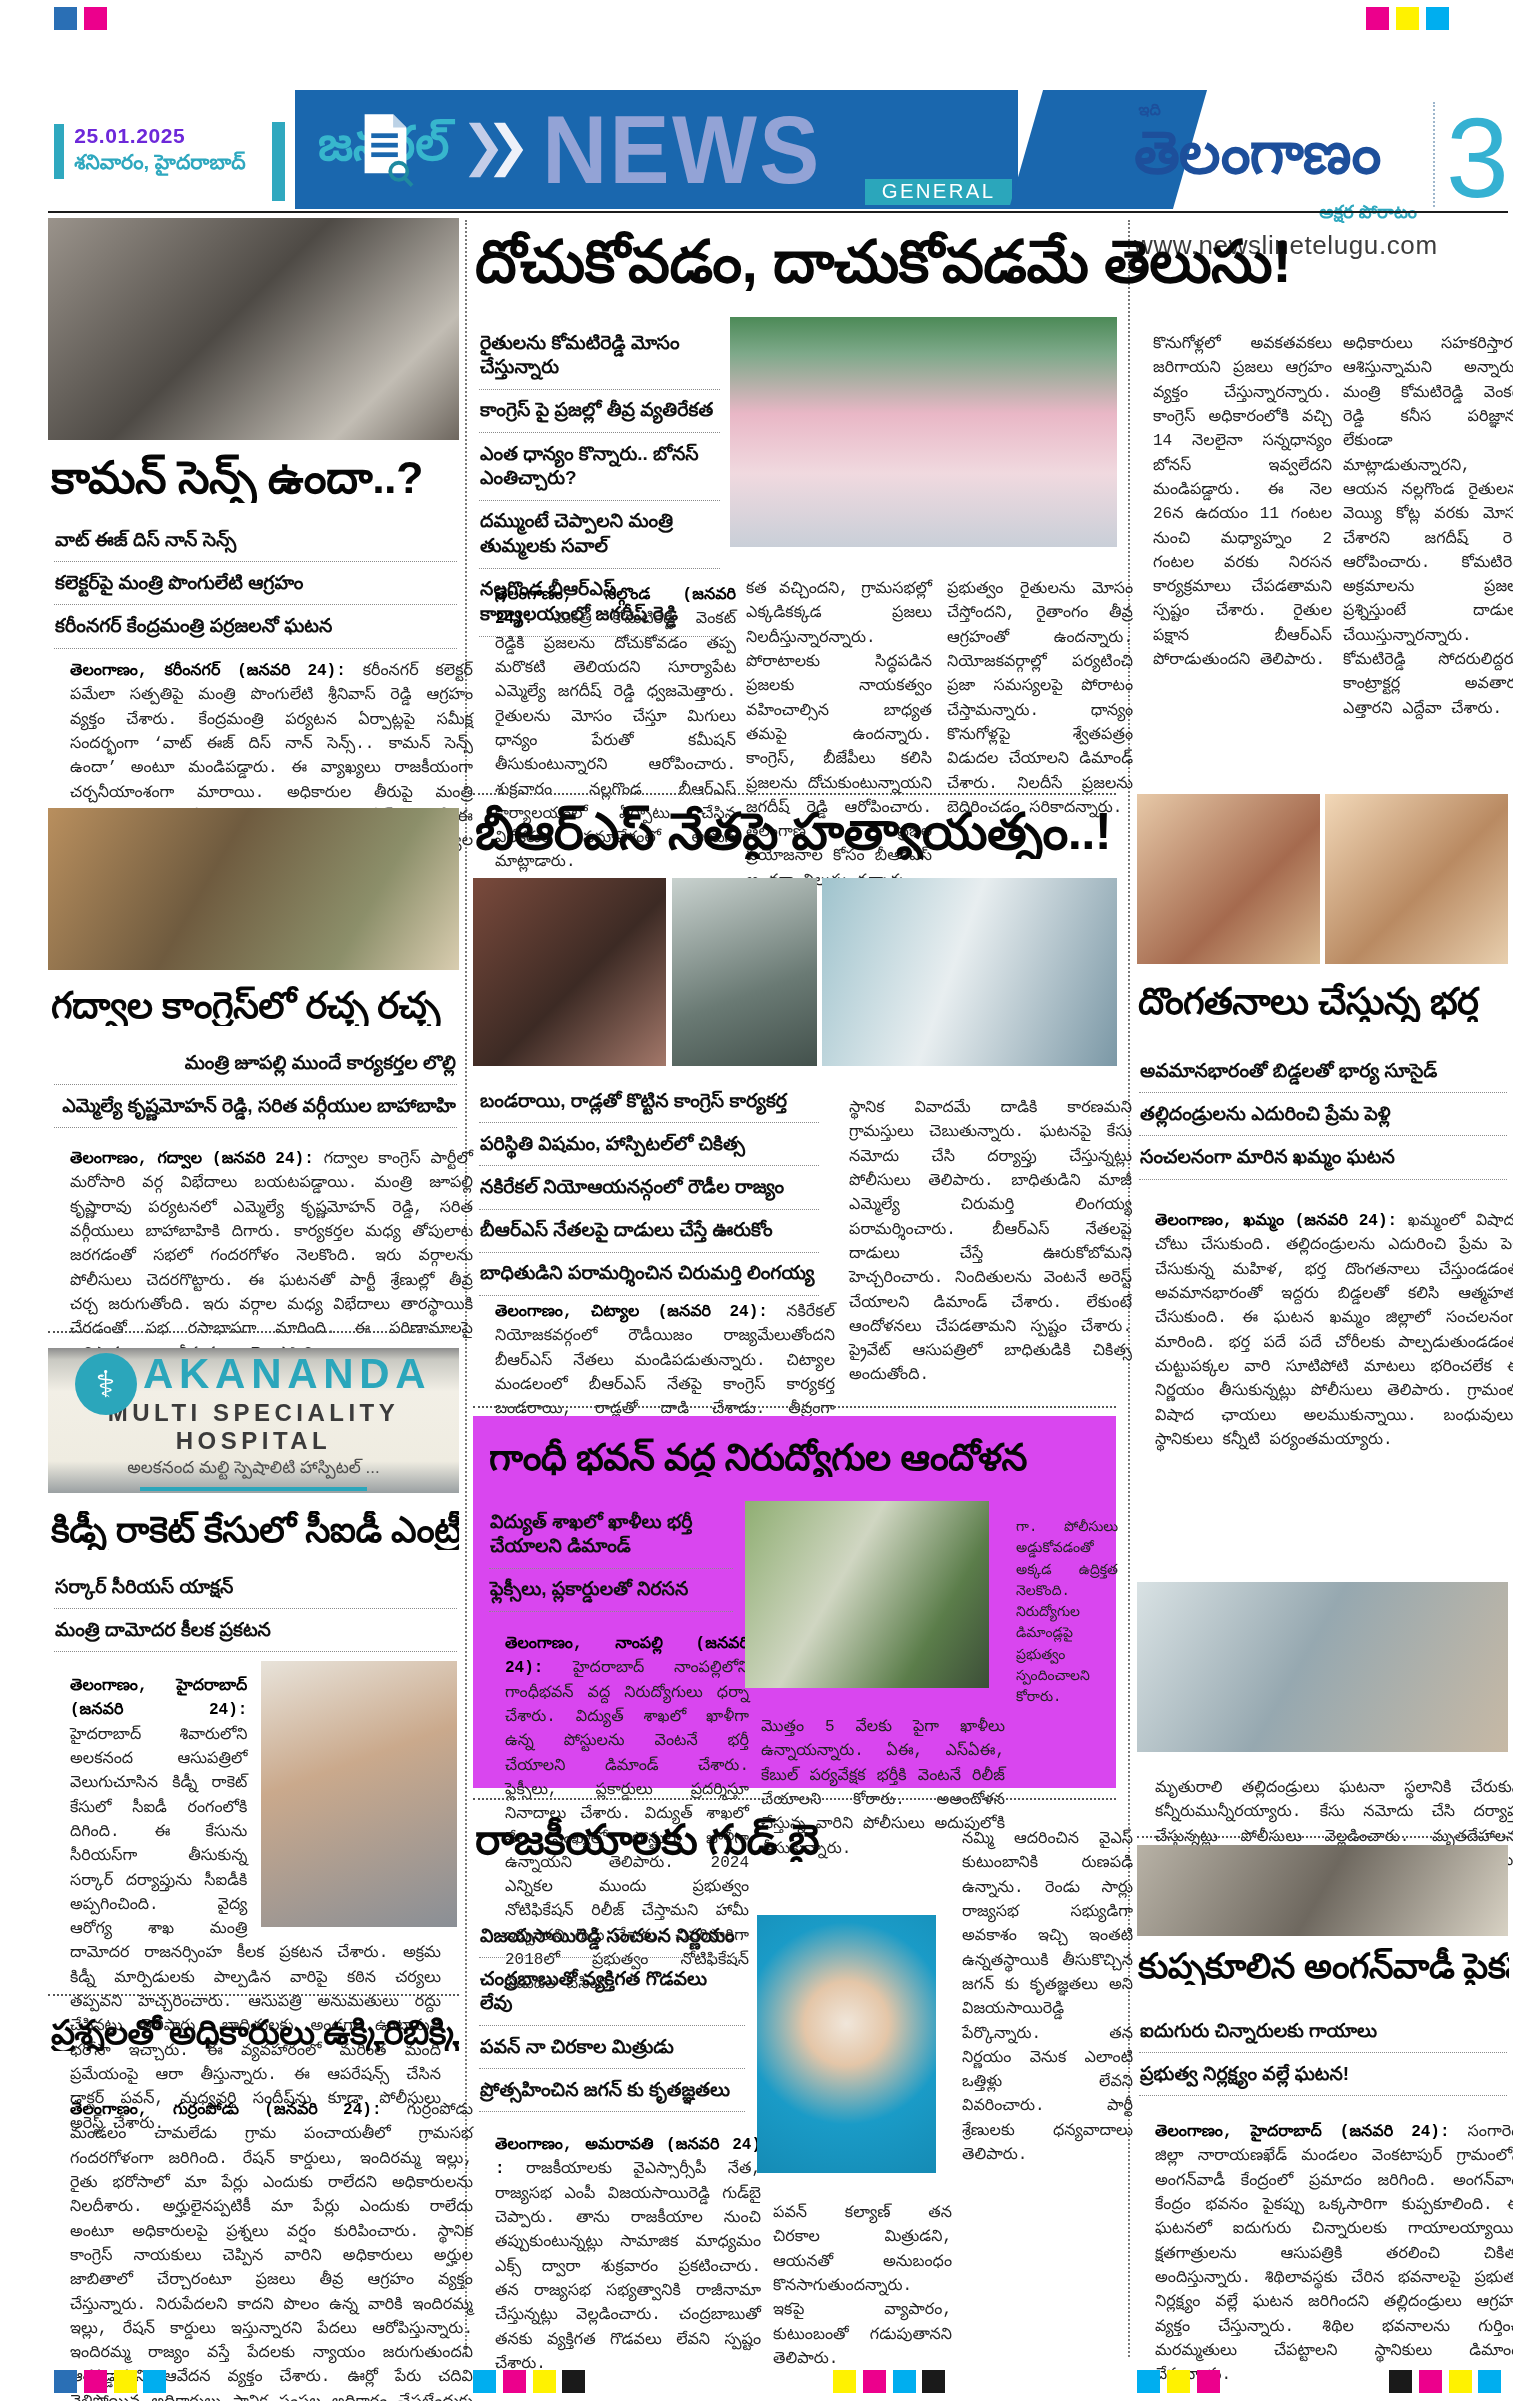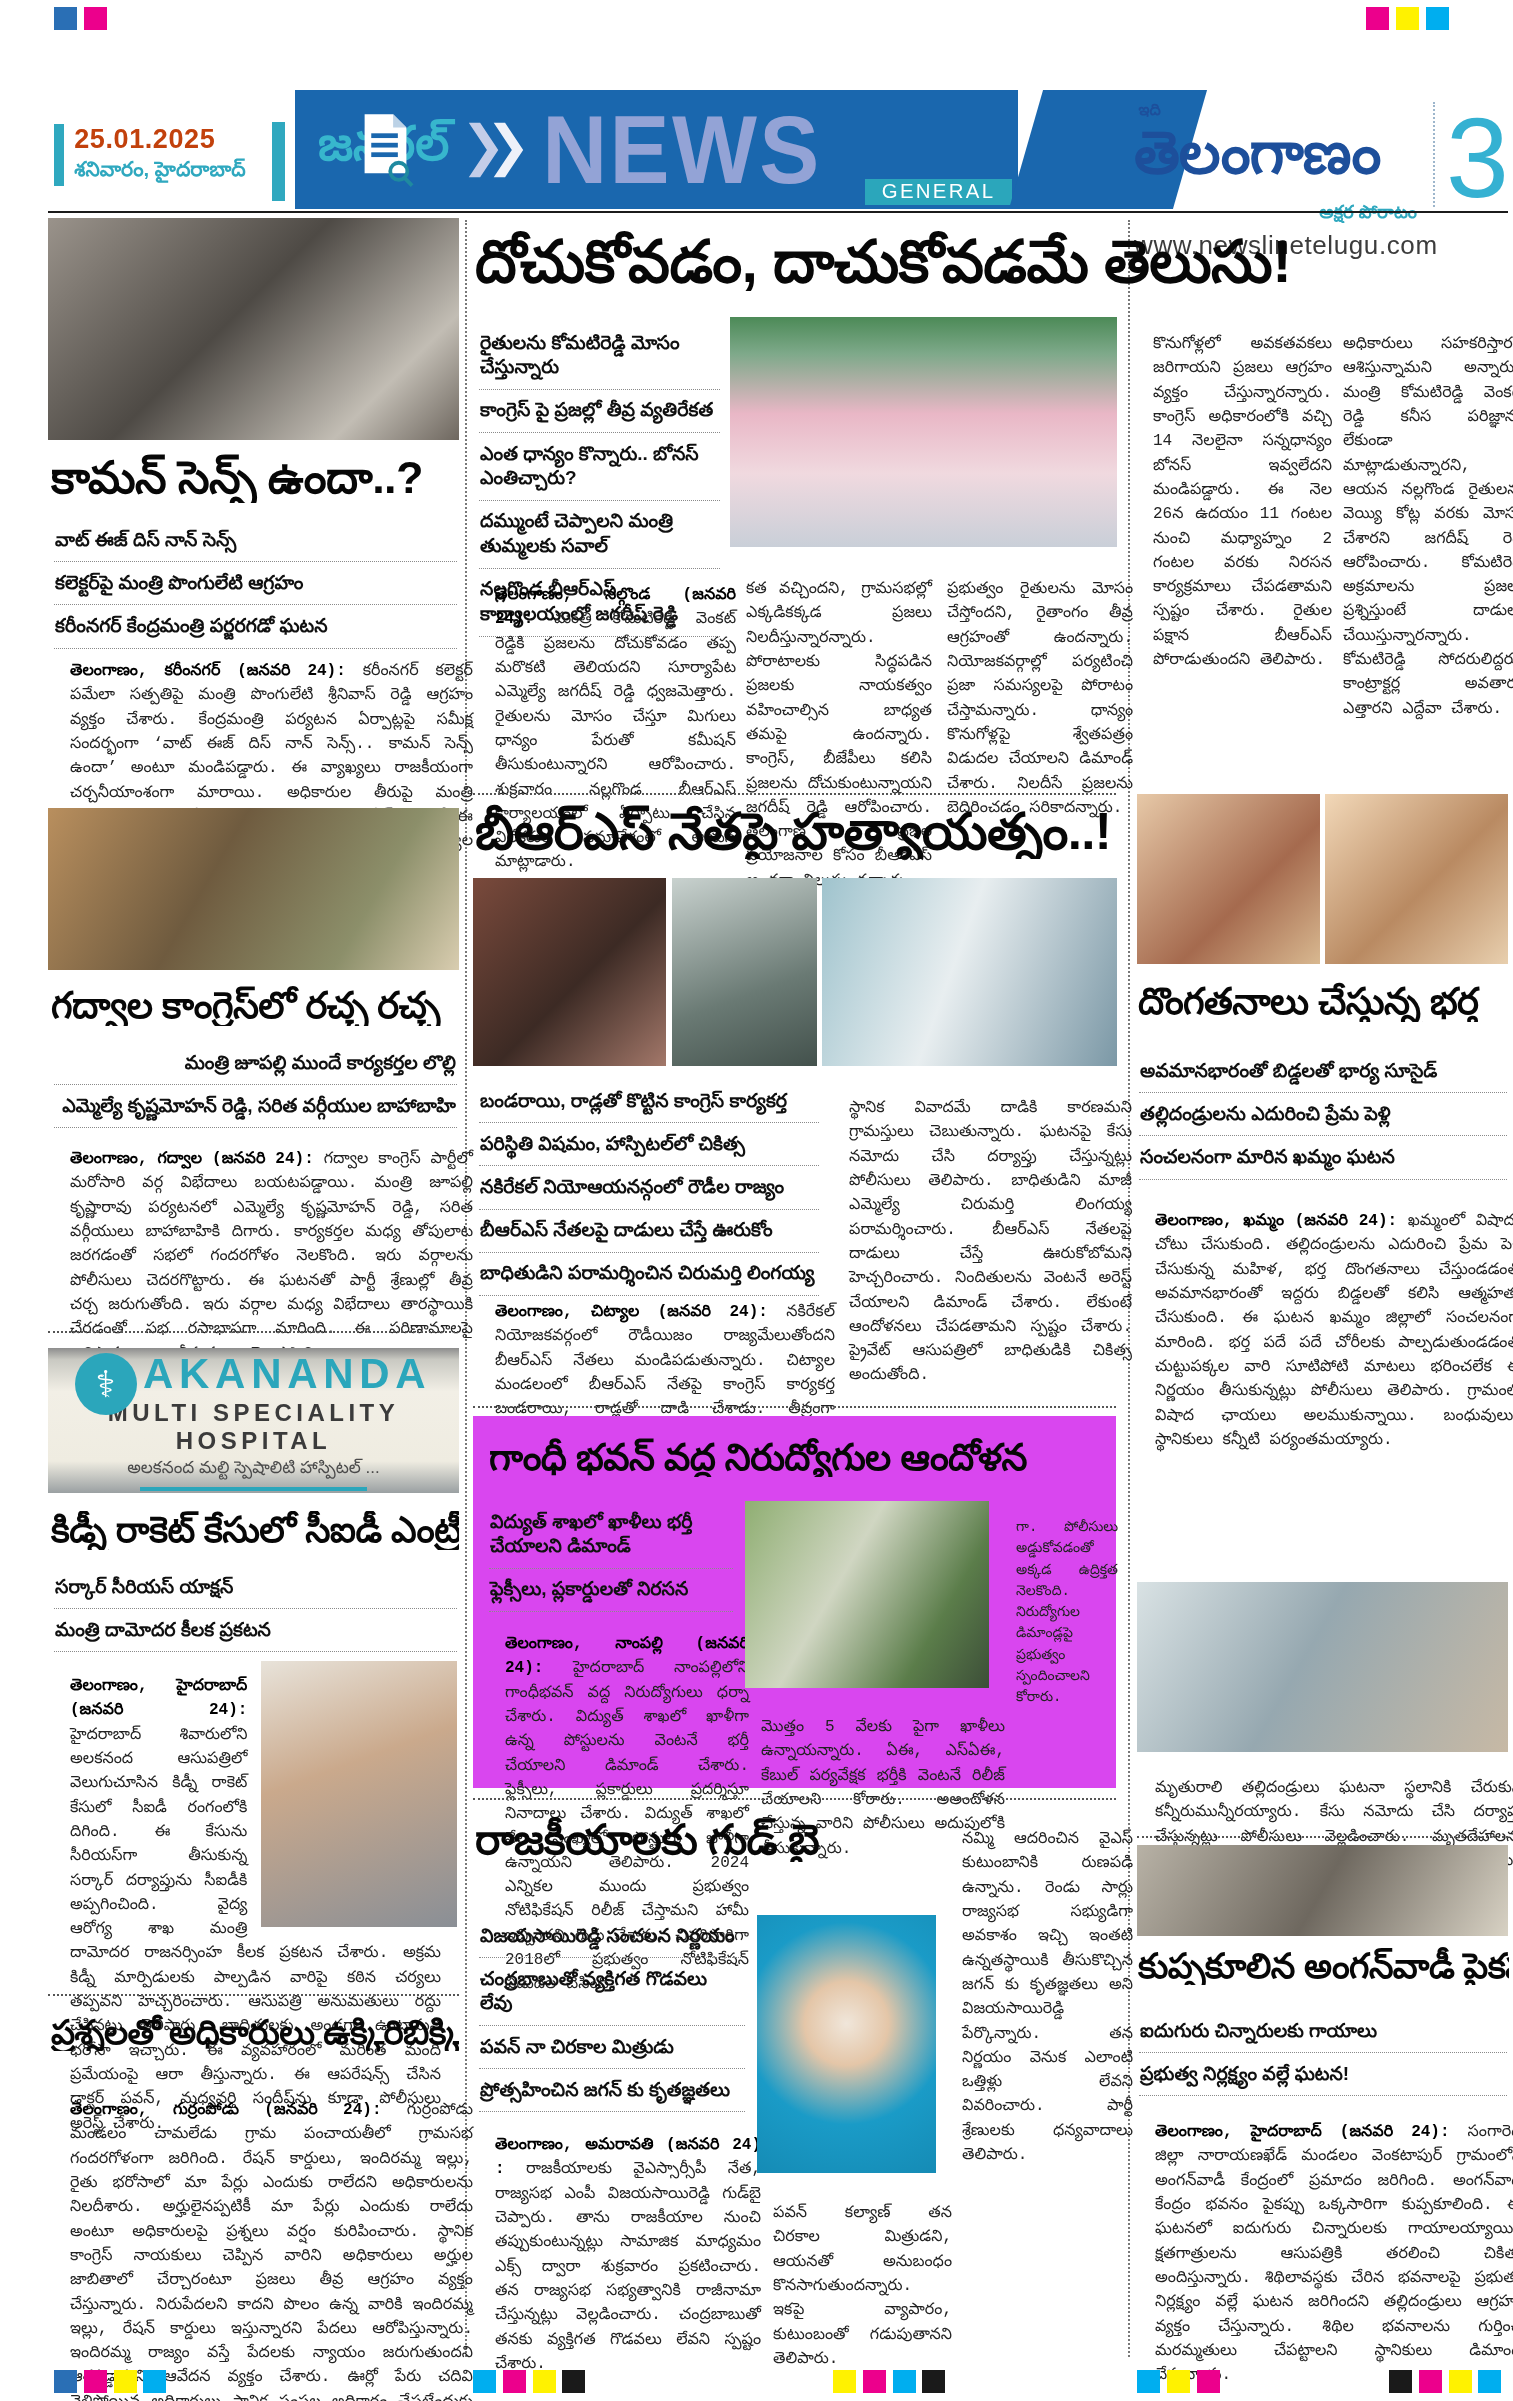--- a/index.html
+++ b/index.html
@@ -5,21 +5,21 @@
   html,body{margin:0;padding:0;background:#e9e9e9;}
   .page{position:relative;width:1513px;height:2401px;background:#ffffff;
         font-family:"Liberation Sans",sans-serif;color:#1c1c1c;overflow:hidden;}
   .abs{position:absolute;}
   
   .regrow{display:flex;gap:6.8px;}
   .sq{width:23px;height:23px;}
   .c-c{background:#00aeef}.c-m{background:#ec008c}.c-y{background:#fff200}.c-k{background:#1a1a1a}.c-b{background:#2a6fb5}
   
   .datebar{border-left:10.2px solid #2fa8bf;padding-left:10.2px;}
-  .date{font-size:27px;font-weight:800;color:#c2410c;letter-spacing:0.6px;}
+  .date{font-size:21px;font-weight:800;color:#6d28d9;letter-spacing:0.6px;}
   .daycity{font-size:20.4px;font-weight:700;color:#2fa8bf;margin-top:3.4px;}
   .tealblock{background:#2fa8bf;}
   .banner{background:#1a67ae;display:flex;align-items:center;}
   .jnr{font-size:48px;font-weight:700;color:#37b6cd;margin-left:23px;}
   .chev{display:flex;gap:3.4px;margin:0 12.5px;}
   .news{font-size:90px;font-weight:800;color:#93a3d6;letter-spacing:2.3px;line-height:1;transform:scaleY(1.08);}
   .generalbox{position:absolute;right:5.7px;bottom:4.5px;background:#2ba6bb;color:#fff;
               font-size:20.4px;font-weight:300;letter-spacing:2.3px;padding:1.1px 17px;}
   .para{background:#1a67ae;transform:skewX(-16deg);}
   .brand{font-size:59px;font-weight:800;color:#1d4f9b;letter-spacing:-1.1px;white-space:nowrap;}
@@ -121,21 +121,21 @@
   <div class="abs blackrule" style="left:48px;top:211px;width:1460px;height:2.3px;"></div>
 
   <div class="abs vsep" style="left:465px;top:220px;height:2137px;"></div>
   <div class="abs vsep" style="left:1128px;top:220px;height:2137px;"></div>
 
   <div class="abs photo ph-group" style="left:48px;top:218px;width:411px;height:222px;"></div>
   <div class="abs hl" style="left:51px;top:454px;width:408px;font-size:45px;">కామన్ సెన్స్ ఉందా..?</div>
   <div class="abs bullets" style="left:54px;top:519px;width:403px;">
     <div class="b">వాట్ ఈజ్ దిస్ నాన్ సెన్స్</div>
     <div class="b">కలెక్టర్‌పై మంత్రి పొంగులేటి ఆగ్రహం</div>
-    <div class="b">కరీంనగర్ కేంద్రమంత్రి పర్జరగడో ఘటన</div>
+    <div class="b">కరీంనగర్ కేంద్రమంత్రి పర్రజలనో ఘటన</div>
   </div>
   <p class="abs body" style="left:54px;top:643px;width:403px;height:153px;">
     <b class="dl">తెలంగాణం, కరీంనగర్ (జనవరి 24):</b>
     <span>కరీంనగర్ కలెక్టర్ పమేలా సత్పతిపై మంత్రి పొంగులేటి శ్రీనివాస్ రెడ్డి ఆగ్రహం వ్యక్తం చేశారు. కేంద్రమంత్రి పర్యటన ఏర్పాట్లపై సమీక్ష సందర్భంగా ‘వాట్ ఈజ్ దిస్ నాన్ సెన్స్.. కామన్ సెన్స్ ఉందా’ అంటూ మండిపడ్డారు. ఈ వ్యాఖ్యలు రాజకీయంగా చర్చనీయాంశంగా మారాయి. అధికారుల తీరుపై మంత్రి అసహనం వ్యక్తం చేసినట్లు సమాచారం. కలెక్టరేట్ వర్గాల్లో ఈ ఘటన కలకలం రేపగా, కలెక్టర్‌పై పొంగులేటి వ్యాఖ్యల వీడియో వైరల్‌గా మారింది.</span>
   </p>
 
   <div class="abs photo ph-crowd" style="left:48px;top:808px;width:411px;height:162px;"></div>
   <div class="abs hl" style="left:51px;top:986px;width:408px;font-size:37px;">గద్వాల కాంగ్రెస్‌లో రచ్చ రచ్చ</div>
   <div class="abs bullets" style="left:54px;top:1042px;width:403px;text-align:right;">
     <div class="b">మంత్రి జూపల్లి ముందే కార్యకర్తల లొల్లి</div>

